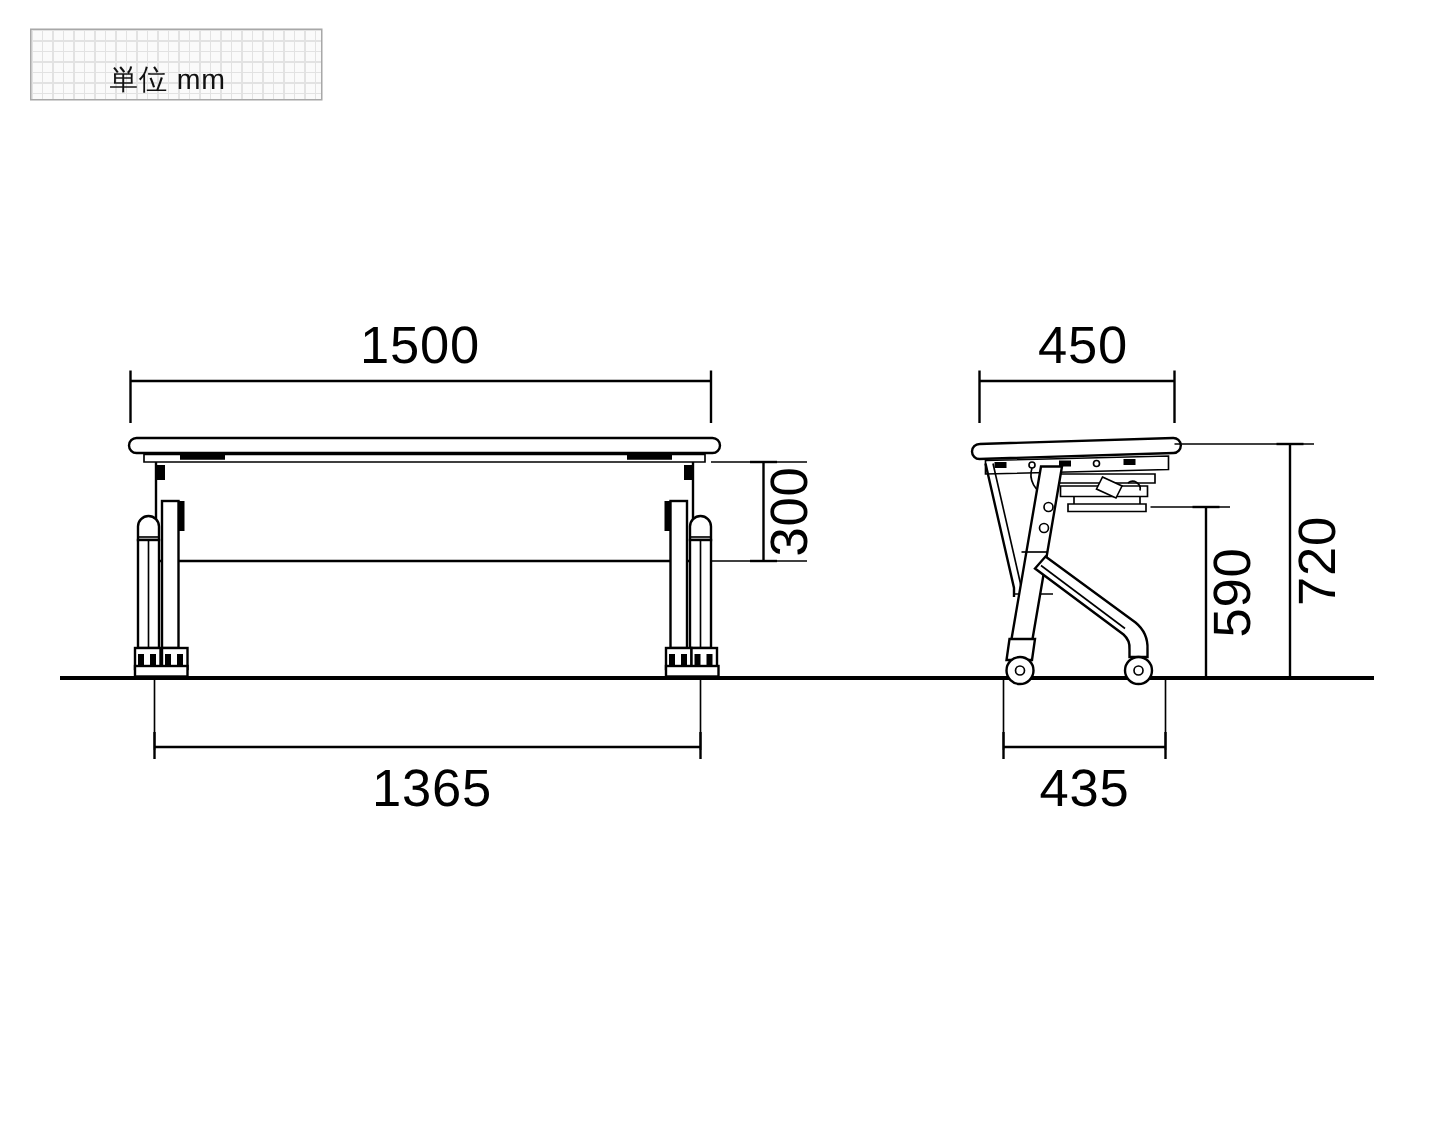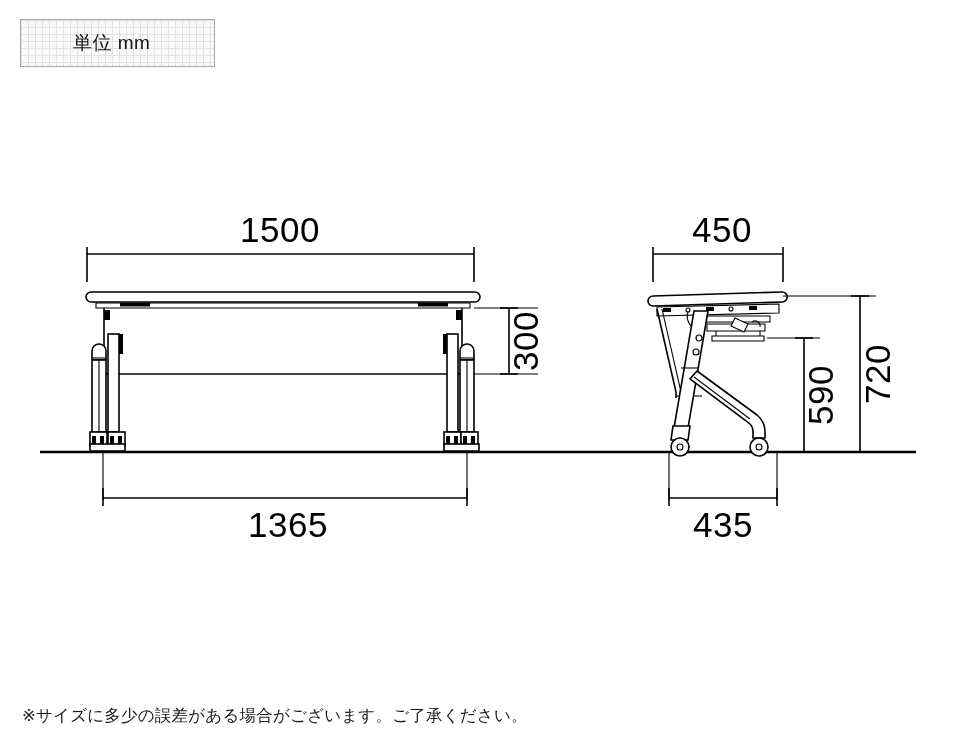--- a/index.html
+++ b/index.html
@@ -29,21 +29,21 @@
     top: 19px;
     width: 195px;
     height: 48px;
     border: 1px solid #a8a8a8;
     box-sizing: border-box;
     background-color: #fafafa;
     background-image:
       repeating-linear-gradient(to right,  #e2e2e2 0px, #e2e2e2 1px, transparent 1px, transparent 7px),
       repeating-linear-gradient(to bottom, #e2e2e2 0px, #e2e2e2 1px, transparent 1px, transparent 7px);
     display: flex;
-    align-items: center;
+    align-items: flex-end;
   }
   #unit-label {
     margin-left: 52px;
     font-size: 19px;
     color: #111;
     letter-spacing: 0.5px;
     white-space: nowrap;
   }
   
   #drawing {
@@ -262,15 +262,14 @@
       <line x1="669" y1="452" x2="669" y2="500" class="ln-t"></line>
       <line x1="777" y1="452" x2="777" y2="500" class="ln-t"></line>
       <line x1="669" y1="498" x2="777" y2="498" class="ln"></line>
       <line x1="669" y1="488" x2="669" y2="506" class="ln"></line>
       <line x1="777" y1="488" x2="777" y2="506" class="ln"></line>
       <text class="dimtext" x="723" y="537" text-anchor="middle">435</text>
     </g>
 
   </svg>
 
-  <div id="footnote">※サイズに多少の誤差がある場合がございます。ご了承ください。</div>
 
 </div>
 
 </body></html>

